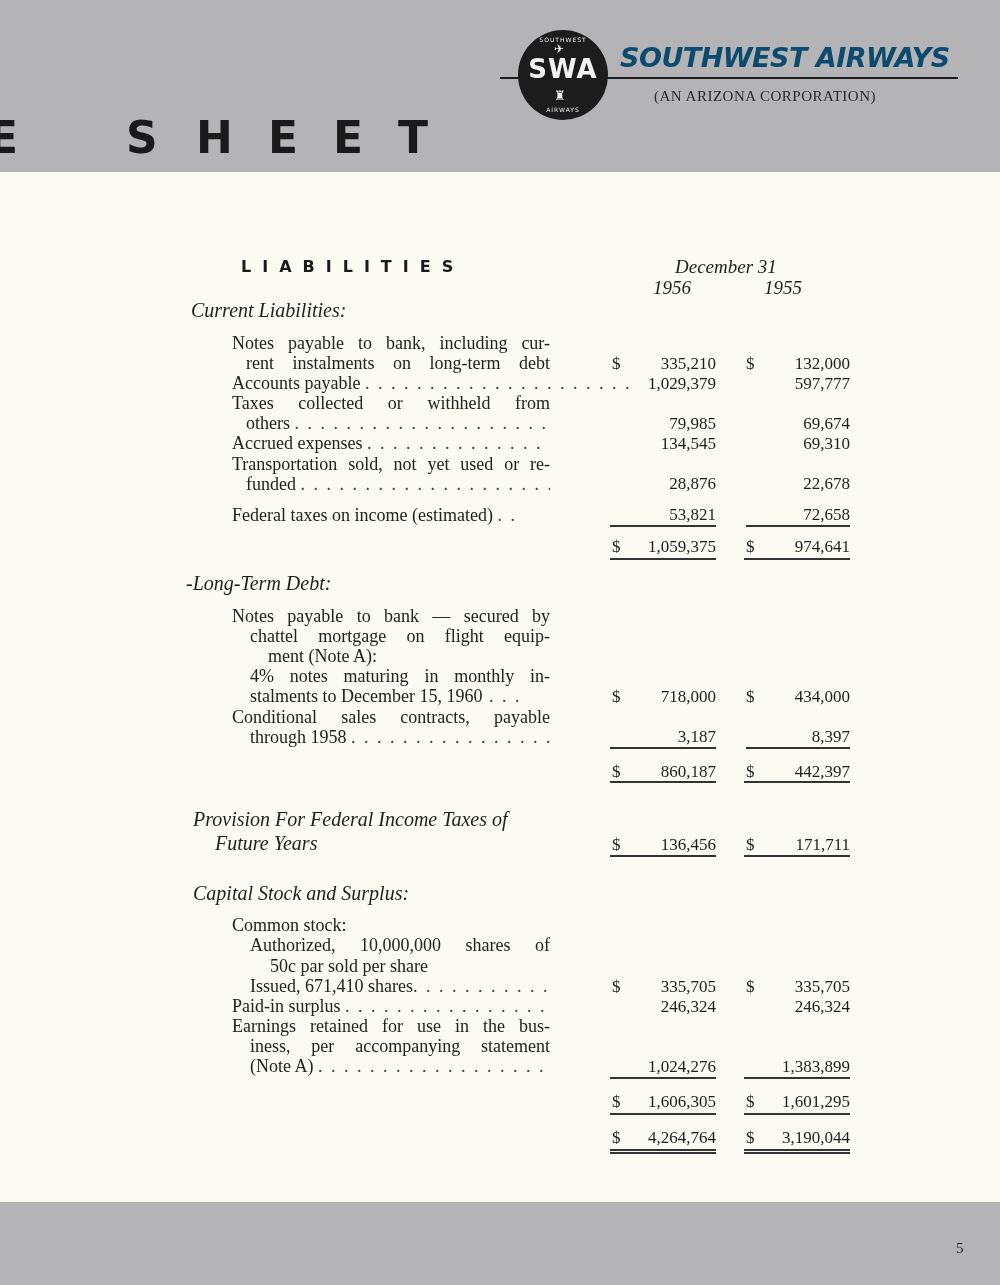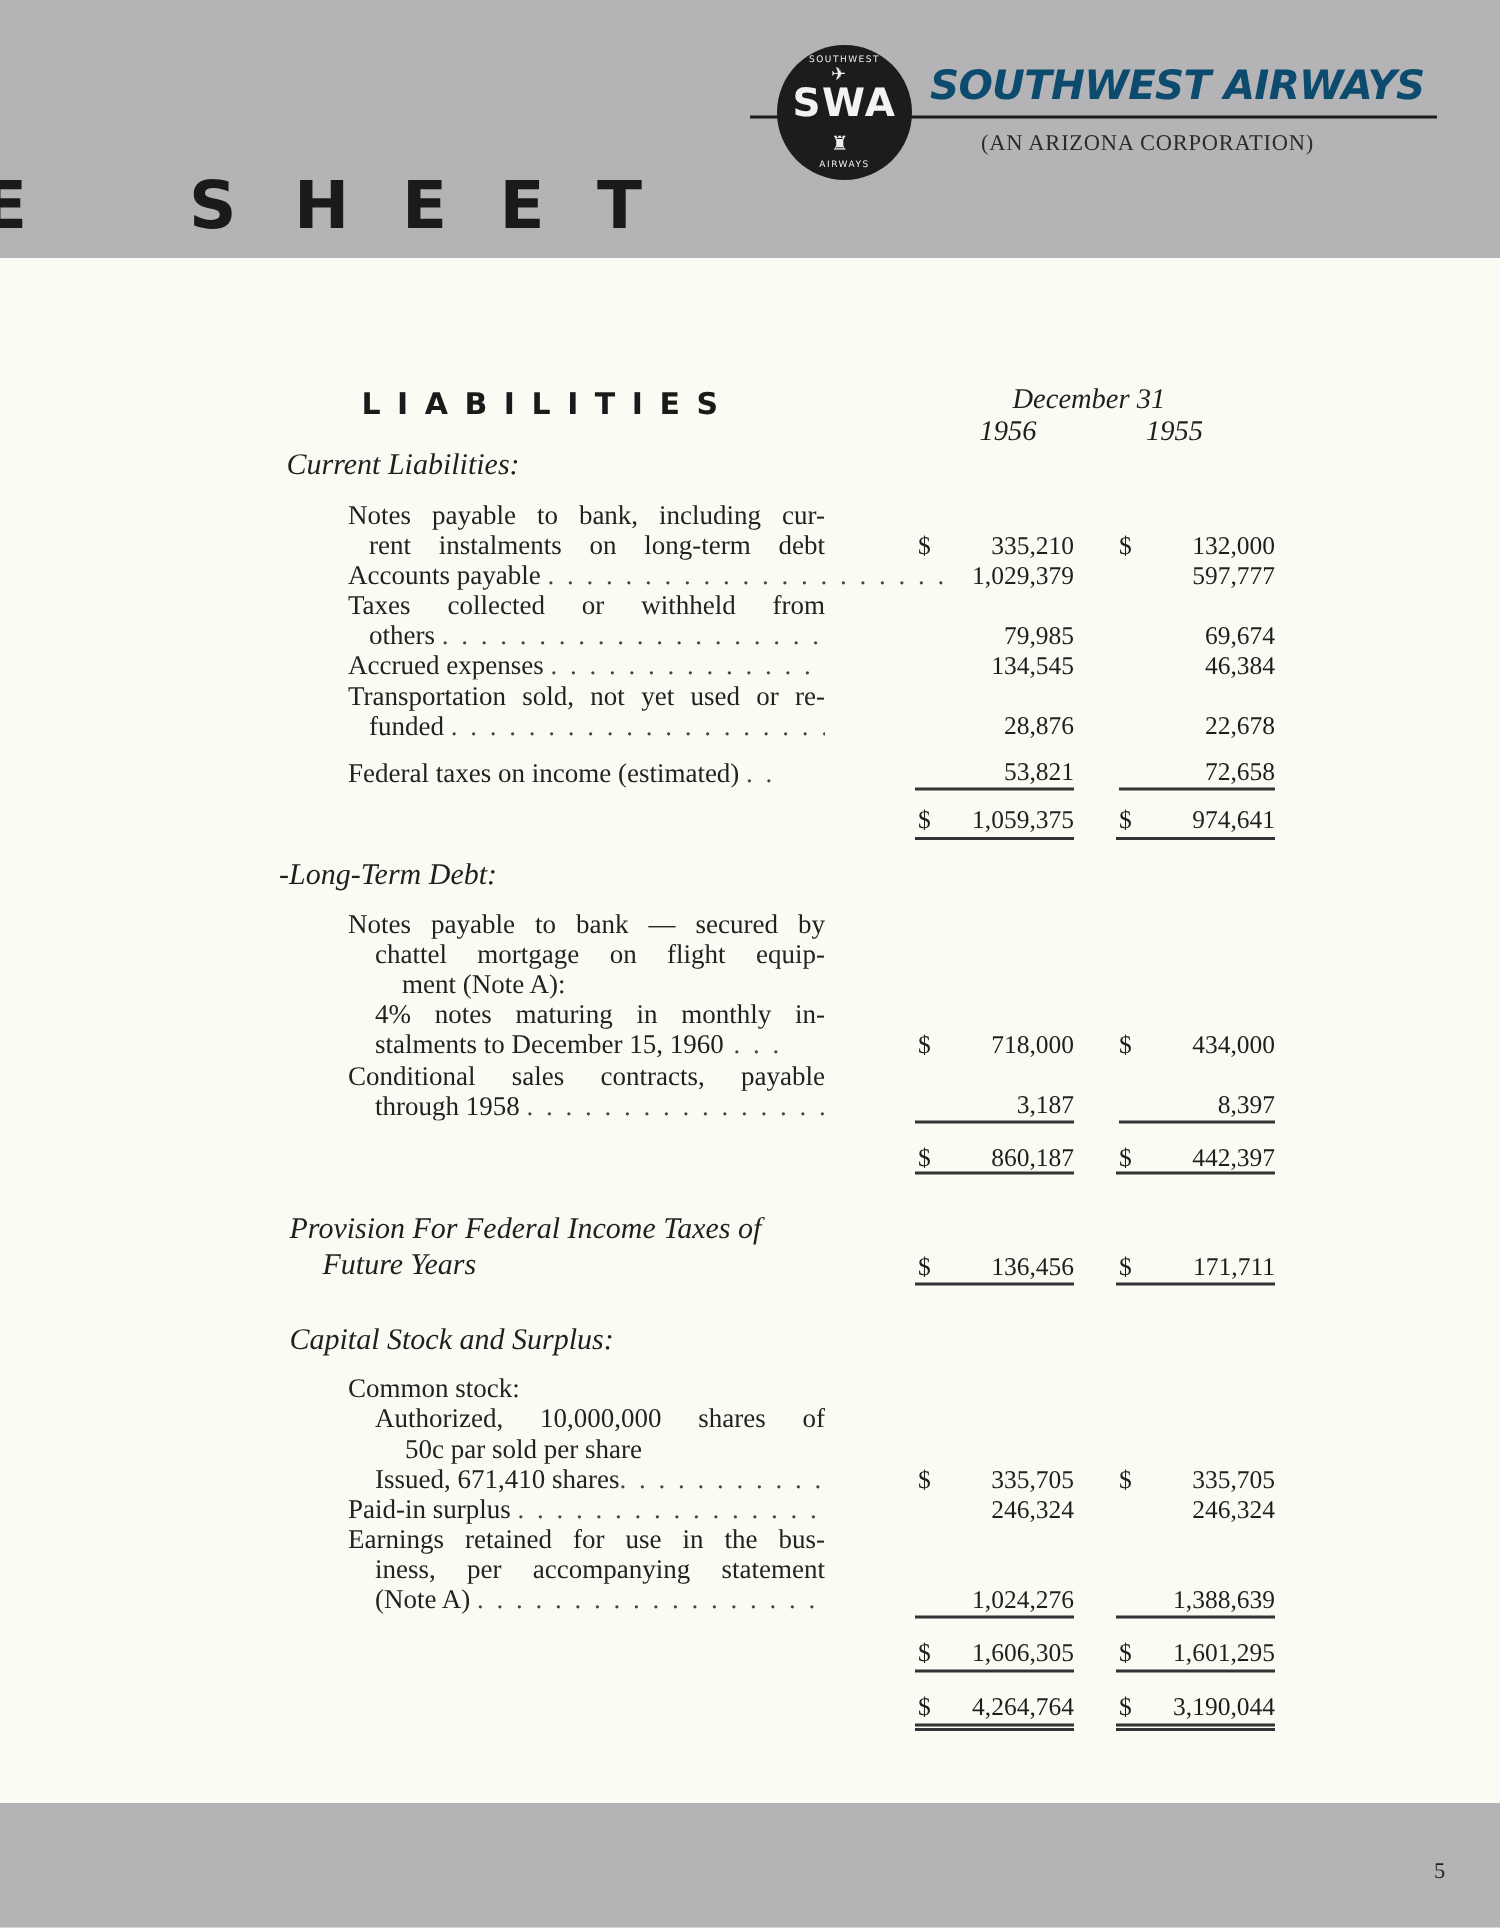--- a/index.html
+++ b/index.html
@@ -19,21 +19,21 @@
   .logo-bottom { position:absolute; left:0; top:76px; width:90px; text-align:center; color:#eee; font-size:6px;
         font-family:"DejaVu Sans",sans-serif; letter-spacing:1px; }
   .logo-bird { position:absolute; left:36px; top:12px; color:#eee; font-size:12px; }
   .logo-fan { position:absolute; left:36px; top:58px; color:#eee; font-size:13px; }
   .brand-rule { position:absolute; left:500px; top:77px; width:458px; height:2px; background:#1c1c1c; }
   .brand-name { position:absolute; left:620px; top:42px; font-family:"DejaVu Sans","Liberation Sans",sans-serif;
         font-weight:bold; font-style:italic; font-size:27px; letter-spacing:-0.5px; color:#0c4a6e; }
   .brand-sub { position:absolute; left:654px; top:88px; font-size:15px; letter-spacing:0.5px; color:#2a2a2a; }
 
   .heading { position:absolute; left:241px; top:257px; font-family:"DejaVu Sans","Liberation Sans",sans-serif;
-        font-weight:bold; font-size:20px; letter-spacing:11px; color:#1a1a1a; }
+        font-weight:bold; font-size:16px; letter-spacing:11px; color:#1a1a1a; }
   .col-head { position:absolute; font-style:italic; font-size:19px; color:#1f1f1f; }
   .section-title { position:absolute; left:191px; font-style:italic; font-size:20px; color:#1f1f1f; }
   .line { position:absolute; left:232px; width:318px; font-size:18px; line-height:20px; white-space:nowrap; color:#222; }
   .line.just { text-align:justify; text-align-last:justify; }
   .dots { color:#444; letter-spacing:2px; }
   .num { position:absolute; font-size:17px; text-align:right; white-space:nowrap; color:#1e1e1e; }
   .dollar { position:absolute; font-size:17px; color:#1e1e1e; }
   .rule { position:absolute; height:2px; background:#333; }
   .dbl { position:absolute; height:5px; border-top:2px solid #333; border-bottom:2px solid #333; box-sizing:border-box; }
   .page-num { position:absolute; left:956px; top:1240px; font-size:15px; color:#1e1e1e; }
@@ -83,21 +83,21 @@
 
 <div class="dollar" style="left:612px;top:354px">$</div>
 <div class="dollar" style="left:746px;top:354px">$</div>
 <div class="num" style="right:284px;top:354px">335,210</div>
 <div class="num" style="right:150px;top:354px">132,000</div>
 <div class="num" style="right:284px;top:374px">1,029,379</div>
 <div class="num" style="right:150px;top:374px">597,777</div>
 <div class="num" style="right:284px;top:414px">79,985</div>
 <div class="num" style="right:150px;top:414px">69,674</div>
 <div class="num" style="right:284px;top:434px">134,545</div>
-<div class="num" style="right:150px;top:434px">46,384</div>
+<div class="num" style="right:150px;top:434px">69,310</div>
 <div class="num" style="right:284px;top:474px">28,876</div>
 <div class="num" style="right:150px;top:474px">22,678</div>
 <div class="num" style="right:284px;top:505px">53,821</div>
 <div class="num" style="right:150px;top:505px">72,658</div>
 <div class="rule" style="left:610px;top:525px;width:106px"></div>
 <div class="rule" style="left:746px;top:525px;width:104px"></div>
 <div class="dollar" style="left:612px;top:537px">$</div>
 <div class="dollar" style="left:746px;top:537px">$</div>
 <div class="num" style="right:284px;top:537px">1,059,375</div>
 <div class="num" style="right:150px;top:537px">974,641</div>
@@ -147,21 +147,21 @@
 <div class="line just" style="top:1036px;left:250px;width:300px">iness, per accompanying statement</div>
 <div class="line" style="top:1056px;left:250px;width:300px;overflow:hidden"><span>(Note A)</span> <span class="dots">. . . . . . . . . . . . . . . . . . . . .</span></div>
 
 <div class="dollar" style="left:612px;top:977px">$</div>
 <div class="dollar" style="left:746px;top:977px">$</div>
 <div class="num" style="right:284px;top:977px">335,705</div>
 <div class="num" style="right:150px;top:977px">335,705</div>
 <div class="num" style="right:284px;top:997px">246,324</div>
 <div class="num" style="right:150px;top:997px">246,324</div>
 <div class="num" style="right:284px;top:1057px">1,024,276</div>
-<div class="num" style="right:150px;top:1057px">1,388,639</div>
+<div class="num" style="right:150px;top:1057px">1,383,899</div>
 <div class="rule" style="left:610px;top:1077px;width:106px"></div>
 <div class="rule" style="left:744px;top:1077px;width:106px"></div>
 <div class="dollar" style="left:612px;top:1092px">$</div>
 <div class="dollar" style="left:746px;top:1092px">$</div>
 <div class="num" style="right:284px;top:1092px">1,606,305</div>
 <div class="num" style="right:150px;top:1092px">1,601,295</div>
 <div class="rule" style="left:610px;top:1113px;width:106px"></div>
 <div class="rule" style="left:744px;top:1113px;width:106px"></div>
 
 <div class="dollar" style="left:612px;top:1128px">$</div>

